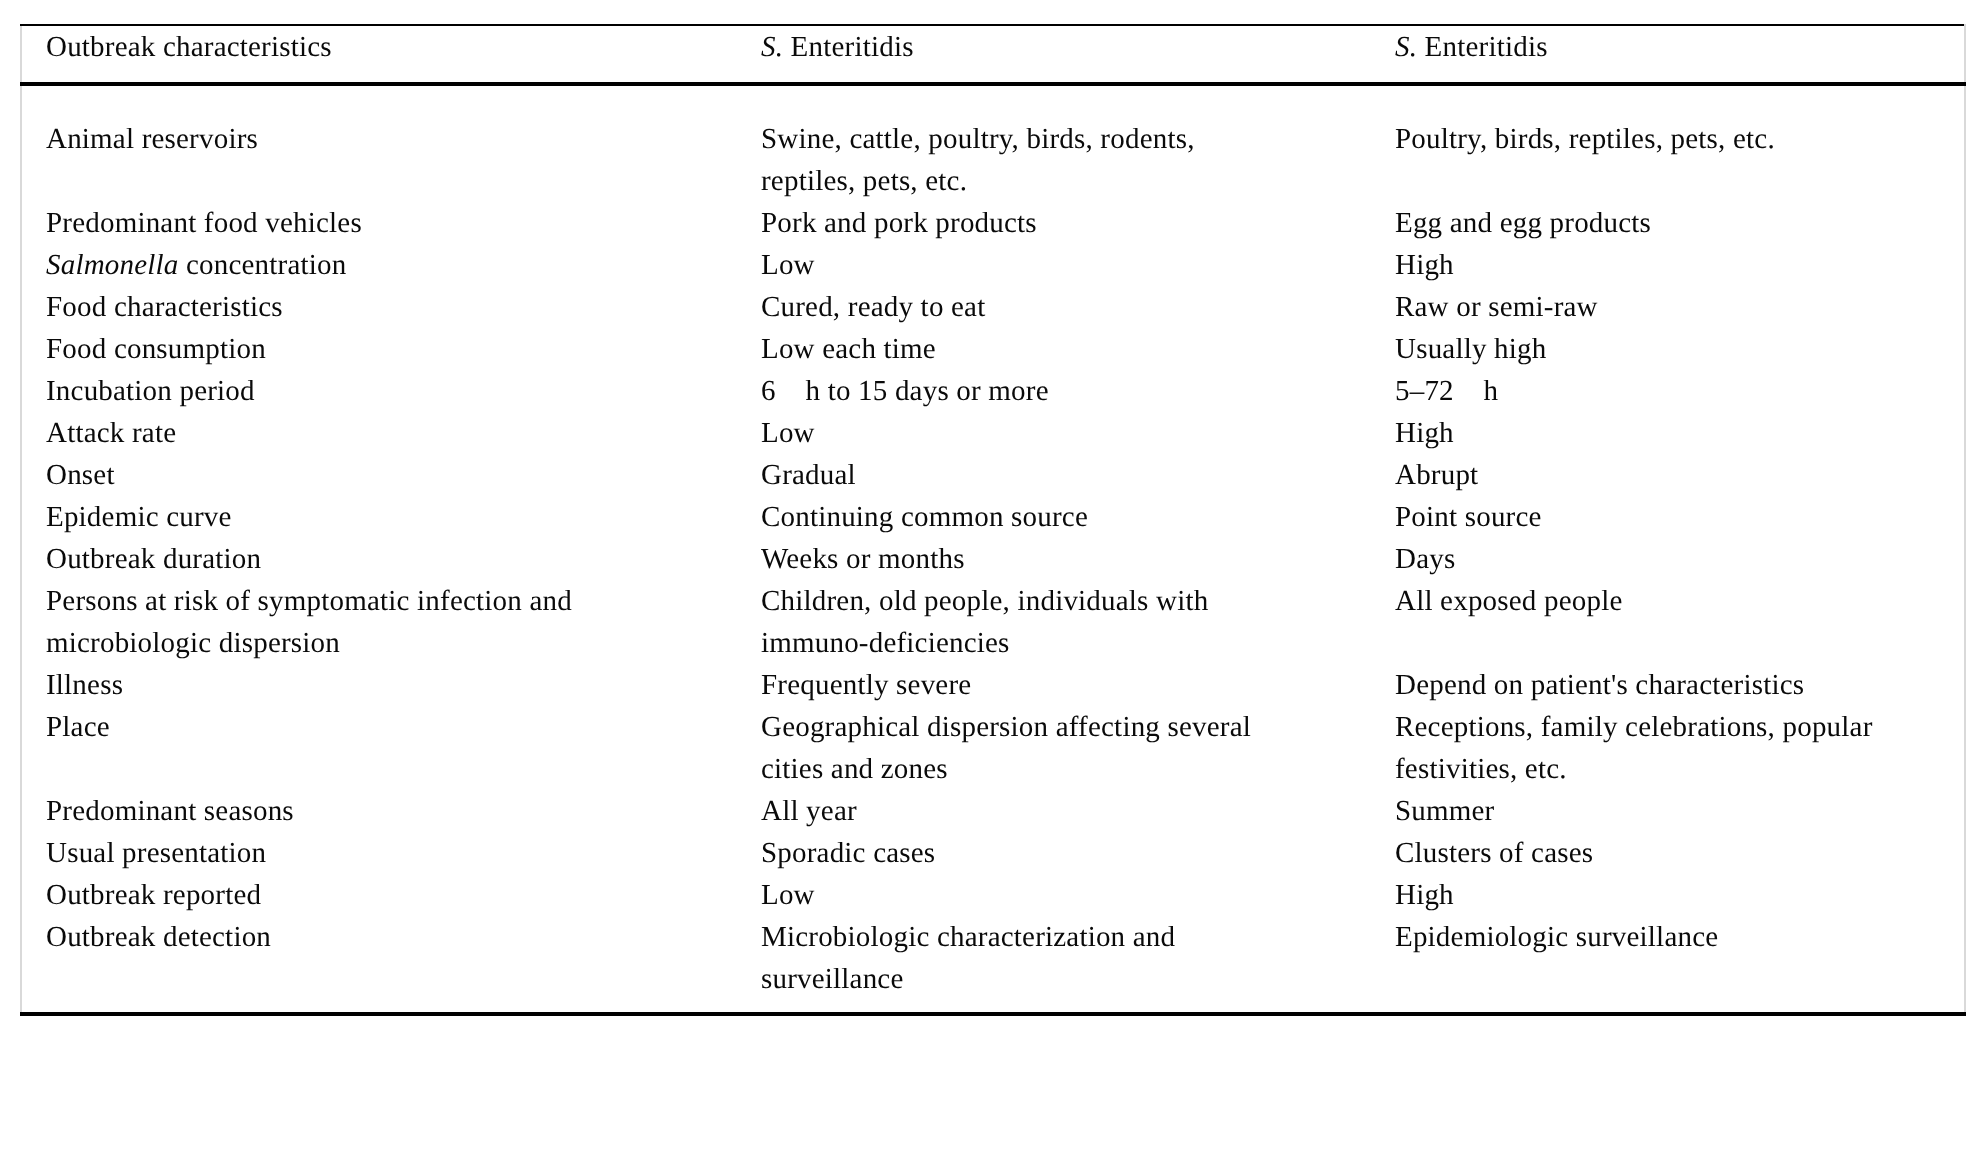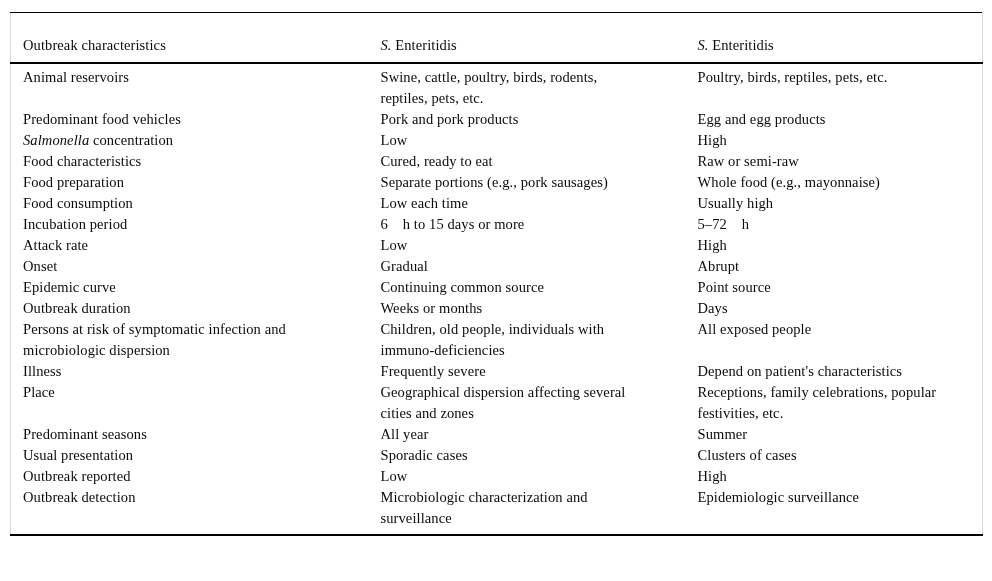--- a/index.html
+++ b/index.html
@@ -41,24 +41,24 @@
     vertical-align: top;
     text-align: left;
     font-weight: normal;
     padding: 0;
     white-space: pre-wrap;
     letter-spacing: 0.1px;
   }
   th:first-child, td:first-child { padding-left: 12px; }
   thead th {
     border-bottom: 2.5px solid #000000;
-    padding-top: 22px;
+    padding-top: 1px;
     padding-bottom: 6px;
   }
-  tbody tr:first-child td { padding-top: 3px; }
+  tbody tr:first-child td { padding-top: 17px; }
   tbody tr:last-child td { padding-bottom: 5px; }
   .it { font-style: italic; }
 </style>
 </head>
 <body>
 
 <div class="page">
   <table class="tbl">
     <colgroup>
       <col class="c1">
@@ -86,25 +86,20 @@
         </tr>
         <tr>
           <td><span class="it">Salmonella</span><span> concentration</span></td>
           <td>Low</td>
           <td>High</td>
         </tr>
         <tr>
           <td>Food characteristics</td>
           <td>Cured, ready to eat</td>
           <td>Raw or semi-raw</td>
-        </tr>
-        <tr>
-          <td>Food preparation</td>
-          <td>Separate portions (e.g., pork sausages)</td>
-          <td>Whole food (e.g., mayonnaise)</td>
         </tr>
         <tr>
           <td>Food consumption</td>
           <td>Low each time</td>
           <td>Usually high</td>
         </tr>
         <tr>
           <td>Incubation period</td>
           <td>6    h to 15 days or more</td>
           <td>5–72    h</td>

